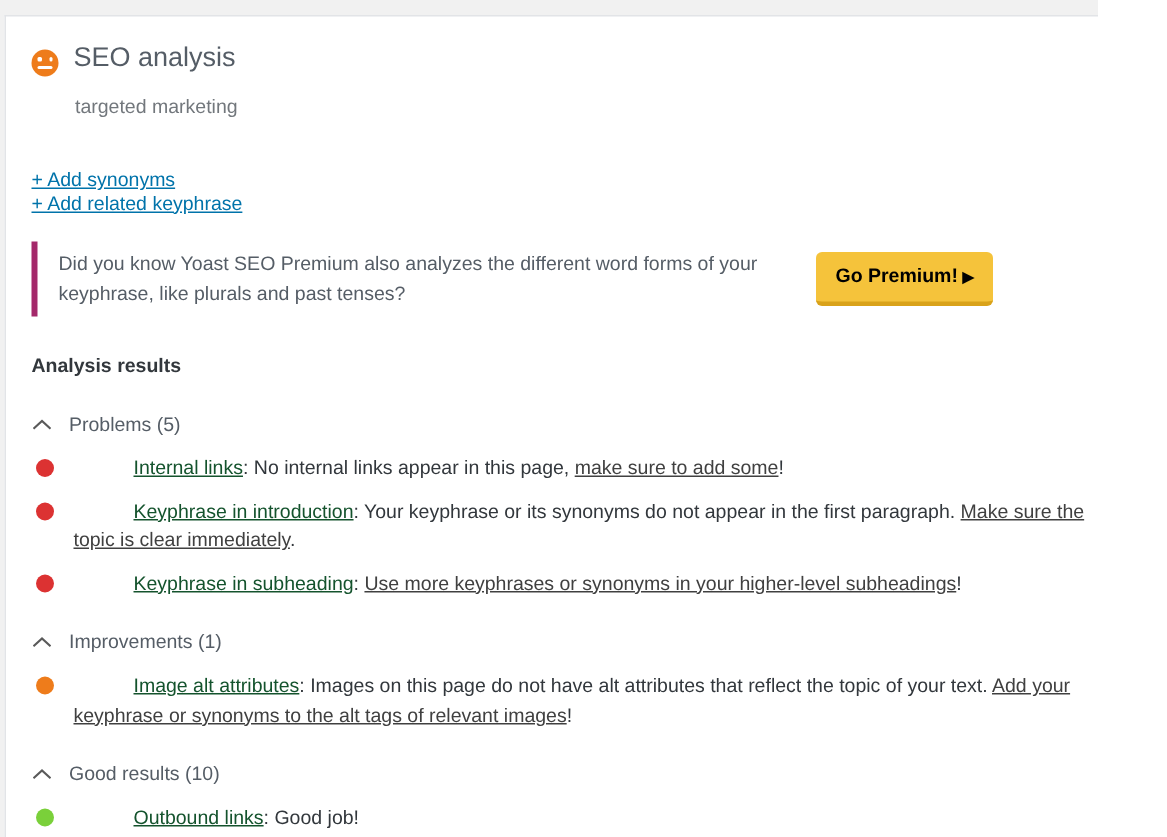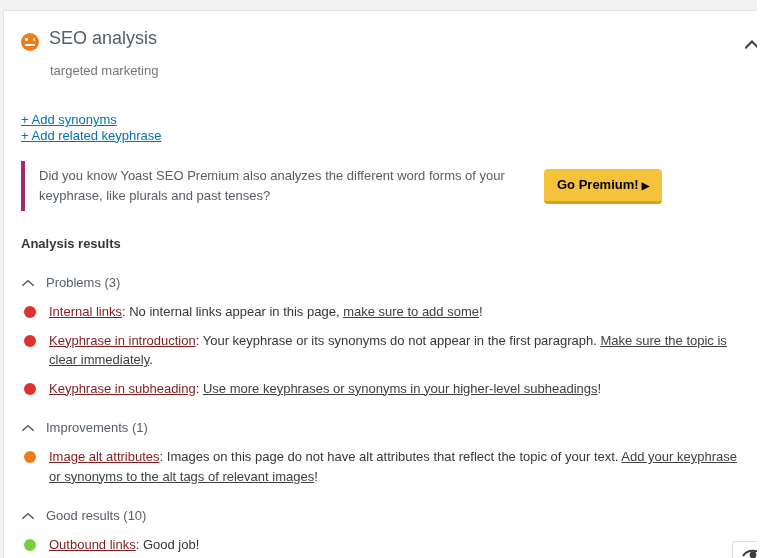--- a/index.html
+++ b/index.html
@@ -11,21 +11,20 @@
     overflow: hidden;
     font-family: "Liberation Sans", sans-serif;
   }
 
   #app {
     position: relative;
     width: 732px;
     height: 558px;
     background: #f1f1f1;
     overflow: hidden;
-    padding-left: 25px;
   }
 
   
   .panel {
     position: absolute;
     left: 3px;
     top: 10px;
     width: 775px;
     height: 548px;
     background: #ffffff;
@@ -220,23 +219,24 @@
     color: #32373c;
     line-height: 19.5px;
     flex: 1 1 auto;
   }
   .result-text a {
     color: #404040;
     text-decoration: underline;
     cursor: pointer;
   }
   .result-text .term {
-    color: #7f1d1d;
+    color: #14532d;
     text-decoration: underline;
     cursor: pointer;
+    margin-left: 40px;
   }
 
   
   .corner-widget {
     position: absolute;
     right: 4px;
     bottom: -13px;
     width: 40px;
     height: 28px;
     background: #ffffff;
@@ -290,21 +290,21 @@
       <div class="analysis-heading">Analysis results</div>
 
       <div id="groups-root">
           <div class="result-group">
             <div class="group-header">
               <span class="group-chevron">
                 <svg width="12" height="8" viewBox="0 0 14 9" aria-hidden="true">
                   <path d="M1 7.2 L7 1.8 L13 7.2" fill="none" stroke="#5a5a5a" stroke-width="1.7" stroke-linecap="square"></path>
                 </svg>
               </span>
-              <span class="group-title">Problems (3)</span>
+              <span class="group-title">Problems (5)</span>
             </div>
             <div class="result-list">
               <div class="result-item">
                 <span class="bullet bad" style="background: rgb(220, 50, 50);"></span>
                 <span class="result-text"><a class="term">Internal links</a>: No internal links appear in this page, <a>make sure to add some</a>!</span>
               </div>
               <div class="result-item">
                 <span class="bullet bad" style="background: rgb(220, 50, 50);"></span>
                 <span class="result-text"><a class="term">Keyphrase in introduction</a>: Your keyphrase or its synonyms do not appear in the first paragraph. <a>Make sure the topic is clear immediately</a>.</span>
               </div>

